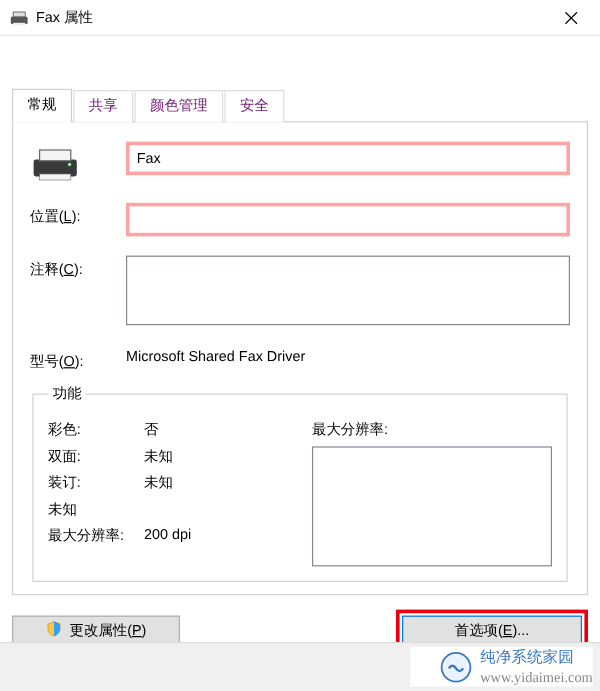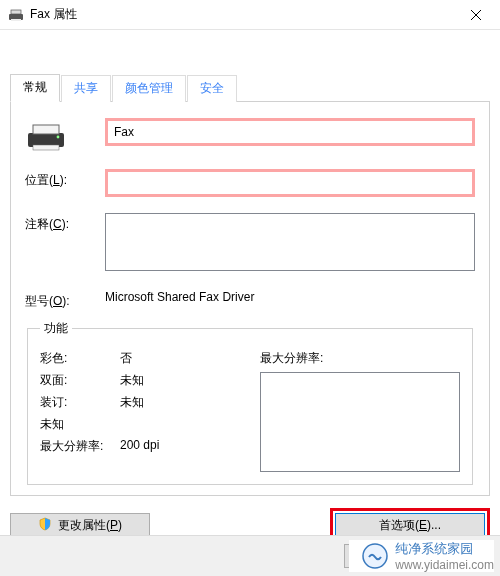--- a/index.html
+++ b/index.html
@@ -39,21 +39,21 @@
   }
   .tab {
     padding: 4px 12px 5px;
     border: 1px solid #ccc;
     border-bottom: none;
     background: #fff;
     color: #000;
     cursor: default;
     position: relative;
   }
-  .tab.inactive { background: #fff; color: #3b82f6; border-color: #ddd; margin-top: 35px; }
+  .tab.inactive { background: #fff; color: #701a75; border-color: #ddd; margin-top: 35px; }
   .tab.active { border-color: #d0d0d0; border-bottom: 1px solid #fff; z-index: 2; }
 
   .tab-panel {
     margin: 0 10px 4px 10px;
     border: 1px solid #d0d0d0;
     padding: 16px 14px 10px;
     background: #fff;
   }
 
   .row { display: flex; align-items: flex-start; margin-bottom: 16px; }
@@ -141,21 +141,22 @@
   .cut {  }
 
   .watermark {
     position: absolute;
     right: 6px; bottom: 4px;
     display: flex; align-items: center; gap: 6px;
     color: #3a7abf;
     font-size: 13px;
     pointer-events: none;
     background: #fff;
-    padding-left: 12px;
+    padding-left: 24px;
+    font-family: Liberation Serif, serif;
   }
   .watermark .wm-sub { font-size: 12px; color: #888; display: block; }
 
   
   .fax-icon svg { display:block; }
 </style>
 </head>
 <body>
 
 <div class="titlebar">

